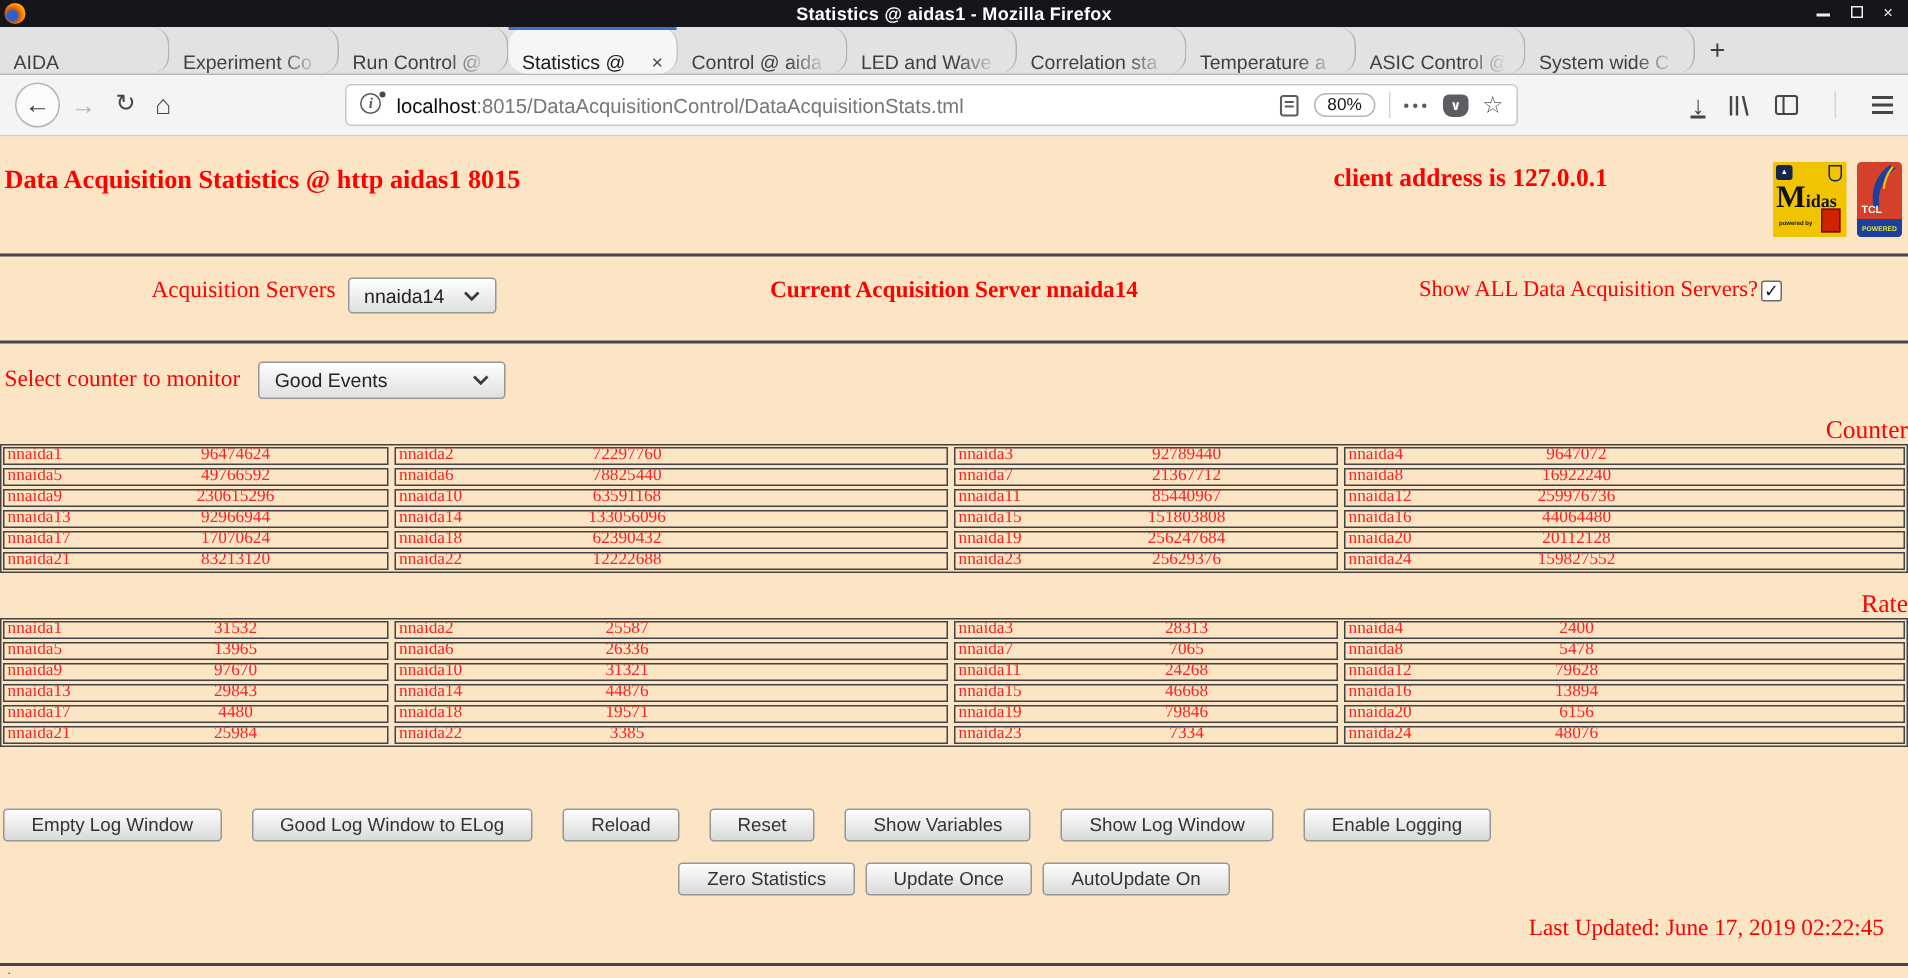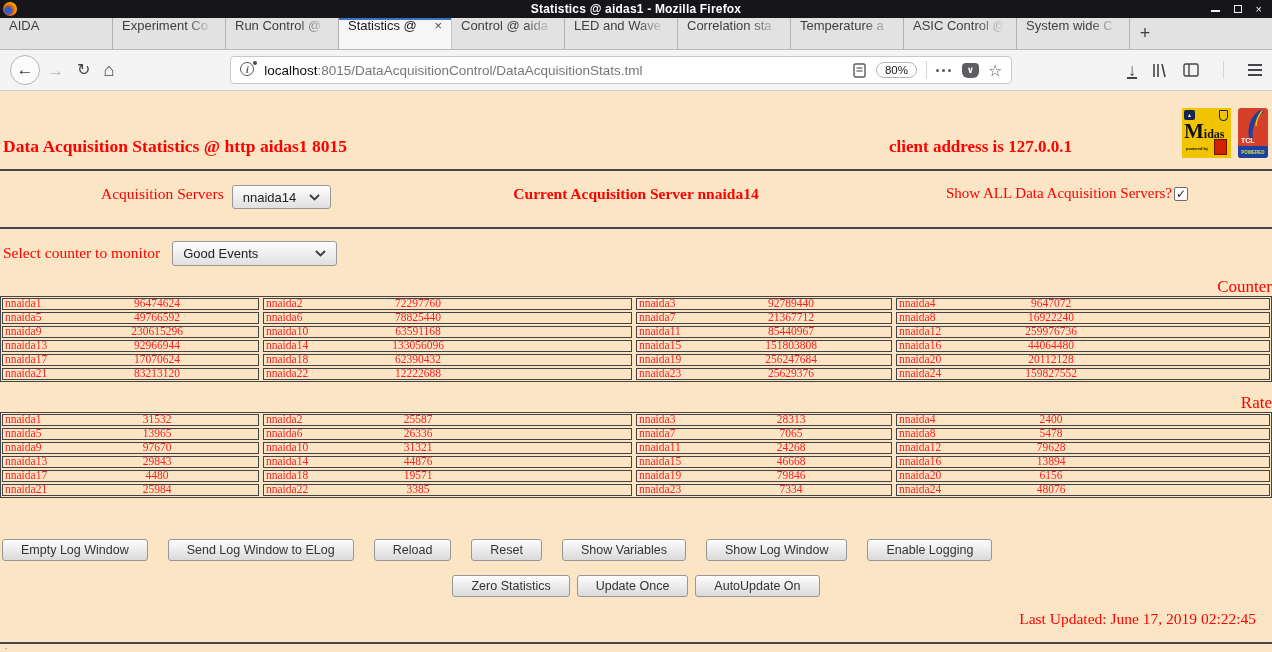--- a/index.html
+++ b/index.html
@@ -11,22 +11,22 @@
   .fx-logo { width:14px; height:14px; margin-left:3px; border-radius:50%;
              background:radial-gradient(circle at 38% 60%, #2c5fd0 0 26%, #e66000 42%, #ff9500 62%, #ffcb00 80%); }
   .win-title { position:absolute; left:0; right:0; text-align:center; font-weight:bold; font-size:12px; letter-spacing:.2px; }
   .win-controls { margin-left:auto; display:flex; align-items:center; gap:14px; padding-right:10px; z-index:2; }
   .wc { color:#efefef; font-size:11px; line-height:18px; cursor:default; }
   .wc-min-bar { display:inline-block; width:9px; height:2px; background:#efefef; margin-bottom:1px; }
   .wc-max-box { display:inline-block; width:8px; height:8px; border:1.5px solid #efefef; }
 
   
   .tabbar { height:32px; background:#e2e2e2; display:flex; border-bottom:1px solid #b9b9b9; }
-  .tab { flex:1 1 0; max-width:113px; display:flex; align-items:flex-start; padding:0 9px; position:relative;
-         font-size:13px; color:#3f3f42; border-right:1px solid #b2b2b2; cursor:default; }
+  .tab { flex:1 1 0; max-width:113px; display:flex; align-items:flex-end; padding:0 9px; position:relative;
+         font-size:13px; color:#3f3f42; border-right:1px solid #b2b2b2; cursor:default;border-radius:12px; }
   .tab-label { flex:1; white-space:nowrap; overflow:hidden; }
   .tab-label.fade { -webkit-mask-image:linear-gradient(90deg,#000 68%,transparent 97%);
                     mask-image:linear-gradient(90deg,#000 68%,transparent 97%); }
   .tab.active { background:#f6f6f6; color:#18181b; border-right-color:#c4c4c4; }
   .tab.active::before { content:""; position:absolute; top:0; left:0; right:0; height:2px; background:#3973c4; }
   .tab-close { margin-left:6px; font-size:13px; color:#4a4a4e; }
   .newtab-btn { width:30px; display:flex; align-items:center; justify-content:center; font-size:18px; color:#3f3f42; }
 
   
   .navbar { height:41px; background:#f4f4f5; border-bottom:1px solid #cccccd; display:flex; align-items:center; padding:0 10px; }
@@ -57,21 +57,21 @@
   .star { margin-left:9px; font-size:16px; color:#5a5a5e; }
   .nav-right { margin-left:auto; display:flex; align-items:center; gap:15px; }
   .dl-wrap { display:flex; flex-direction:column; align-items:center; }
   .dl-bar { width:10px; height:2px; background:#454549; margin-top:-2px; }
   .burger { display:flex; flex-direction:column; gap:3px; }
   .burger i { width:14px; height:2px; background:#454549; }
 
   
   .content { height:561px; position:relative; background:#fbe5c5; overflow:hidden;
              font-family:"Liberation Serif","DejaVu Serif",serif; }
-  .page-header { height:48px; margin-top:18px; display:flex; align-items:flex-end; position:relative; }
+  .page-header { height:48px; margin-top:18px; display:flex; align-items:flex-start; position:relative; }
   .page-title { font-size:17.5px; font-weight:bold; color:#f00; margin-left:3px; }
   .client-address { position:absolute; left:889px; font-size:17px; font-weight:bold; color:#f00; }
   hr.rule { border:none; border-top:2px solid #454552; margin:0; }
   #rule1 { margin-top:12px; }
   #rule2 { margin-top:8px; }
   #rule3 { margin-top:14px; }
 
   .server-row { height:34px; margin-top:14px; display:flex; align-items:flex-start; position:relative; }
   .acq-label { margin-left:101px; font-size:15.5px; color:#f00; }
   .current-server { position:absolute; left:50%; transform:translateX(-50%); font-size:15.5px; font-weight:bold; color:#f00; }
@@ -483,21 +483,21 @@
         <span class="pval">7334</span>
       </div>
       <div class="pair">
         <span class="pname">nnaida24</span>
         <span class="pval">48076</span>
       </div>
     </div>
 
   <div class="button-row1" id="button-row1">
       <button class="btn">Empty Log Window</button>
-      <button class="btn">Send Log Window to ELog</button>
+      <button class="btn">Good Log Window to ELog</button>
       <button class="btn">Reload</button>
       <button class="btn">Reset</button>
       <button class="btn">Show Variables</button>
       <button class="btn">Show Log Window</button>
       <button class="btn">Enable Logging</button>
     </div>
   <div class="button-row2" id="button-row2">
       <button class="btn">Zero Statistics</button>
       <button class="btn">Update Once</button>
       <button class="btn">AutoUpdate On</button>

